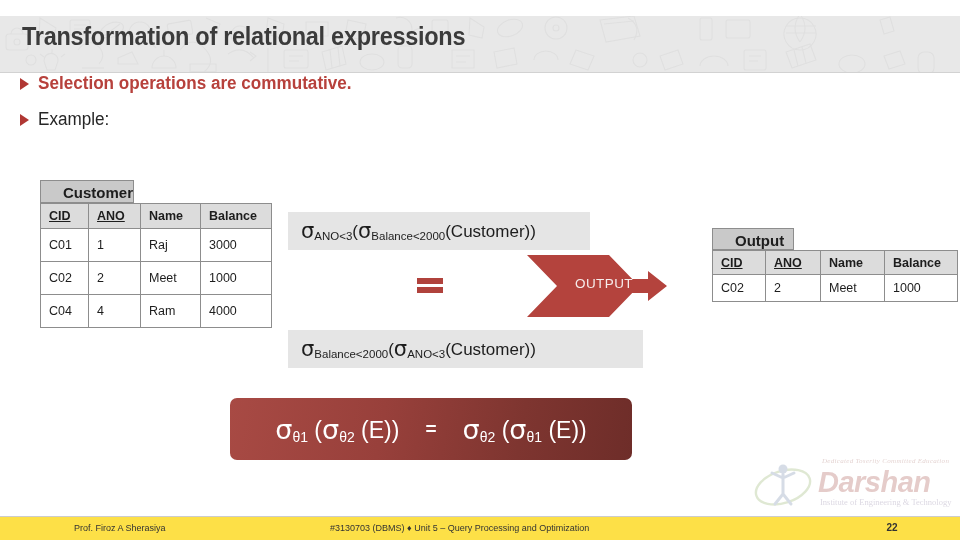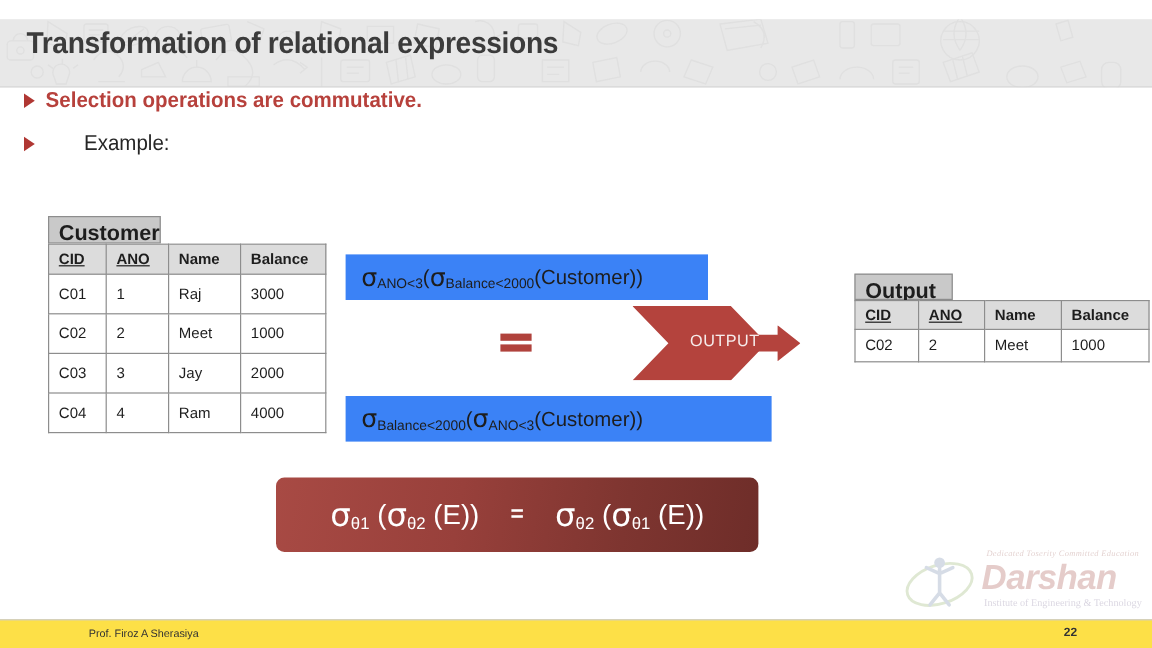--- a/index.html
+++ b/index.html
@@ -64,37 +64,37 @@
     flex: 0 0 auto;
   }
   #bullet-1 { left: 20px; top: 73px; }
   #bullet-1 .bullet-text {
     font-size: 18px;
     font-weight: bold;
     color: #b7413c;
     transform: scaleX(0.95);
     transform-origin: left center;
   }
-  #bullet-2 { left: 20px; top: 109px; gap: 32px; }
+  #bullet-2 { left: 20px; top: 109px; }
   #bullet-2 .bullet-text {
     font-size: 18px;
     color: #262626;
     transform: scaleX(0.95);
     transform-origin: left center;
   }
 
   
   .tbl-caption {
     position: absolute;
     background: #c9c9c9;
     border: 1px solid #8d8d8d;
-    font-size: 18px;
+    font-size: 15px;
     font-weight: bold;
     color: #1d1d1d;
-    padding: 3px 8px 4px 8px;
+    padding: 3px 8px 4px 22px;
     box-sizing: border-box;
     white-space: nowrap;
   }
   table.data-tbl {
     position: absolute;
     border-collapse: collapse;
     background: #ffffff;
     font-size: 12.5px;
     color: #1d1d1d;
   }
@@ -126,21 +126,21 @@
   #output-table thead th { height: 23px; }
   #output-table tbody td { height: 26px; }
   #output-table .col-cid  { width: 36px; }
   #output-table .col-ano  { width: 38px; }
   #output-table .col-name { width: 47px; }
   #output-table .col-bal  { width: 56px; }
 
   
   .expr-box {
     position: absolute;
-    background: #3b82f6;
+    background: #e5e5e5;
     box-sizing: border-box;
     display: flex;
     align-items: center;
     padding-left: 13px;
     white-space: nowrap;
   }
   #expr-top    { left: 288px; top: 212px; width: 302px; height: 38px; }
   #expr-bottom { left: 288px; top: 330px; width: 355px; height: 38px; }
   .expr-text {
     font-size: 17px;
@@ -395,26 +395,20 @@
       <td>Raj</td>
       <td>3000</td>
     </tr>
     <tr>
       <td>C02</td>
       <td>2</td>
       <td>Meet</td>
       <td>1000</td>
     </tr>
     <tr>
-      <td>C03</td>
-      <td>3</td>
-      <td>Jay</td>
-      <td>2000</td>
-    </tr>
-    <tr>
       <td>C04</td>
       <td>4</td>
       <td>Ram</td>
       <td>4000</td>
     </tr>
   </tbody>
 </table>
 
 <div class="expr-box" id="expr-top">
   <span class="expr-text"><span class="sig">σ</span><span class="sub">ANO&lt;3</span><span>(</span><span class="sig">σ</span><span class="sub">Balance&lt;2000</span><span>(Customer))</span></span>
@@ -467,14 +461,15 @@
     <circle cx="31" cy="9" r="4.5" fill="#6f86a8"></circle>
     <path d="M31 14 v20 M31 18 l-11 -5 M31 18 l11 -5 M31 34 l-8 10 M31 34 l8 10" stroke="#6f86a8" stroke-width="3" fill="none" stroke-linecap="round"></path>
   </svg>
   <div id="logo-tagline">Dedicated Toserity Committed Education</div>
   <div id="logo-name">Darshan</div>
   <div id="logo-sub">Institute of Engineering &amp; Technology</div>
 </div>
 
 <div id="footer">
   <div id="footer-author">Prof. Firoz A Sherasiya</div>
+  <div id="footer-center">#3130703 (DBMS)  ♦  Unit 5 – Query Processing and Optimization</div>
   <div id="footer-page">22</div>
 </div>
 
 </body></html>

